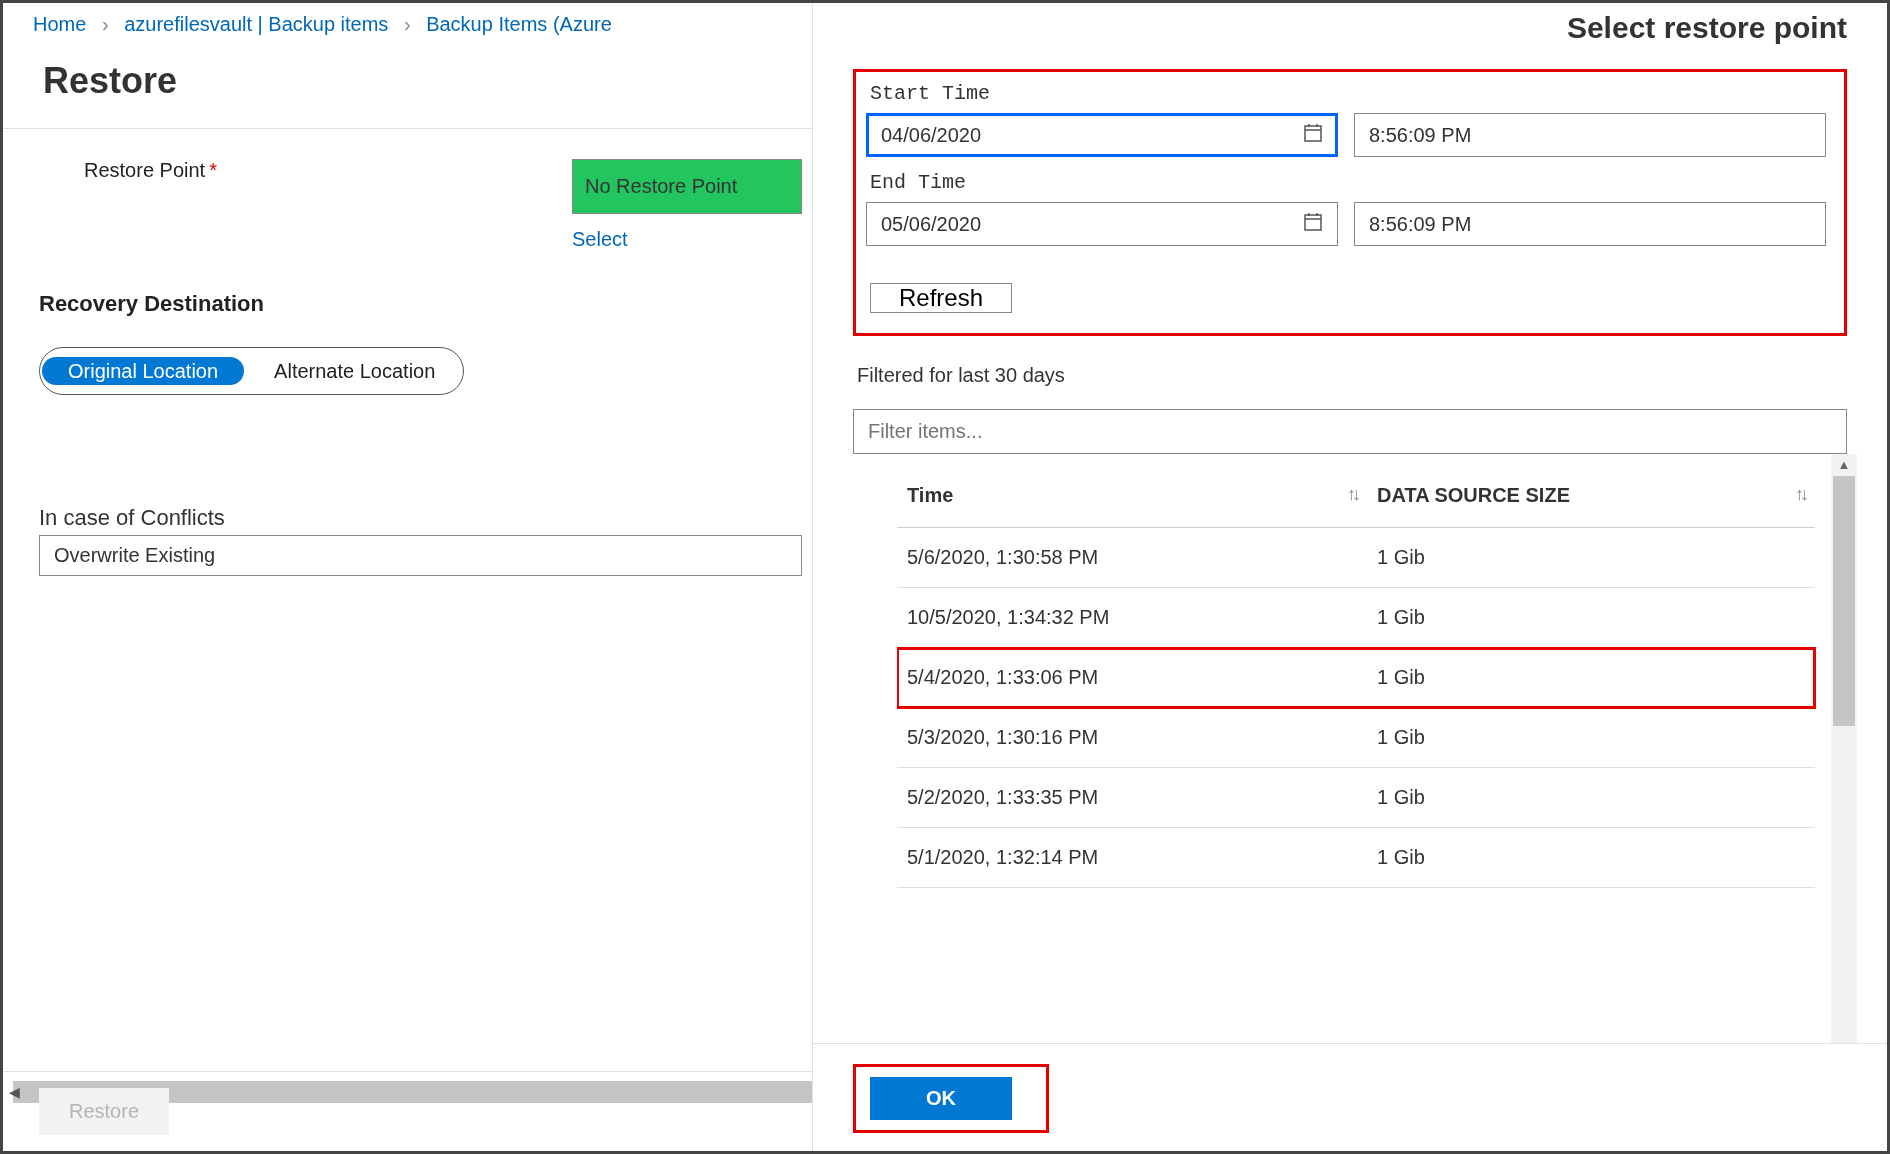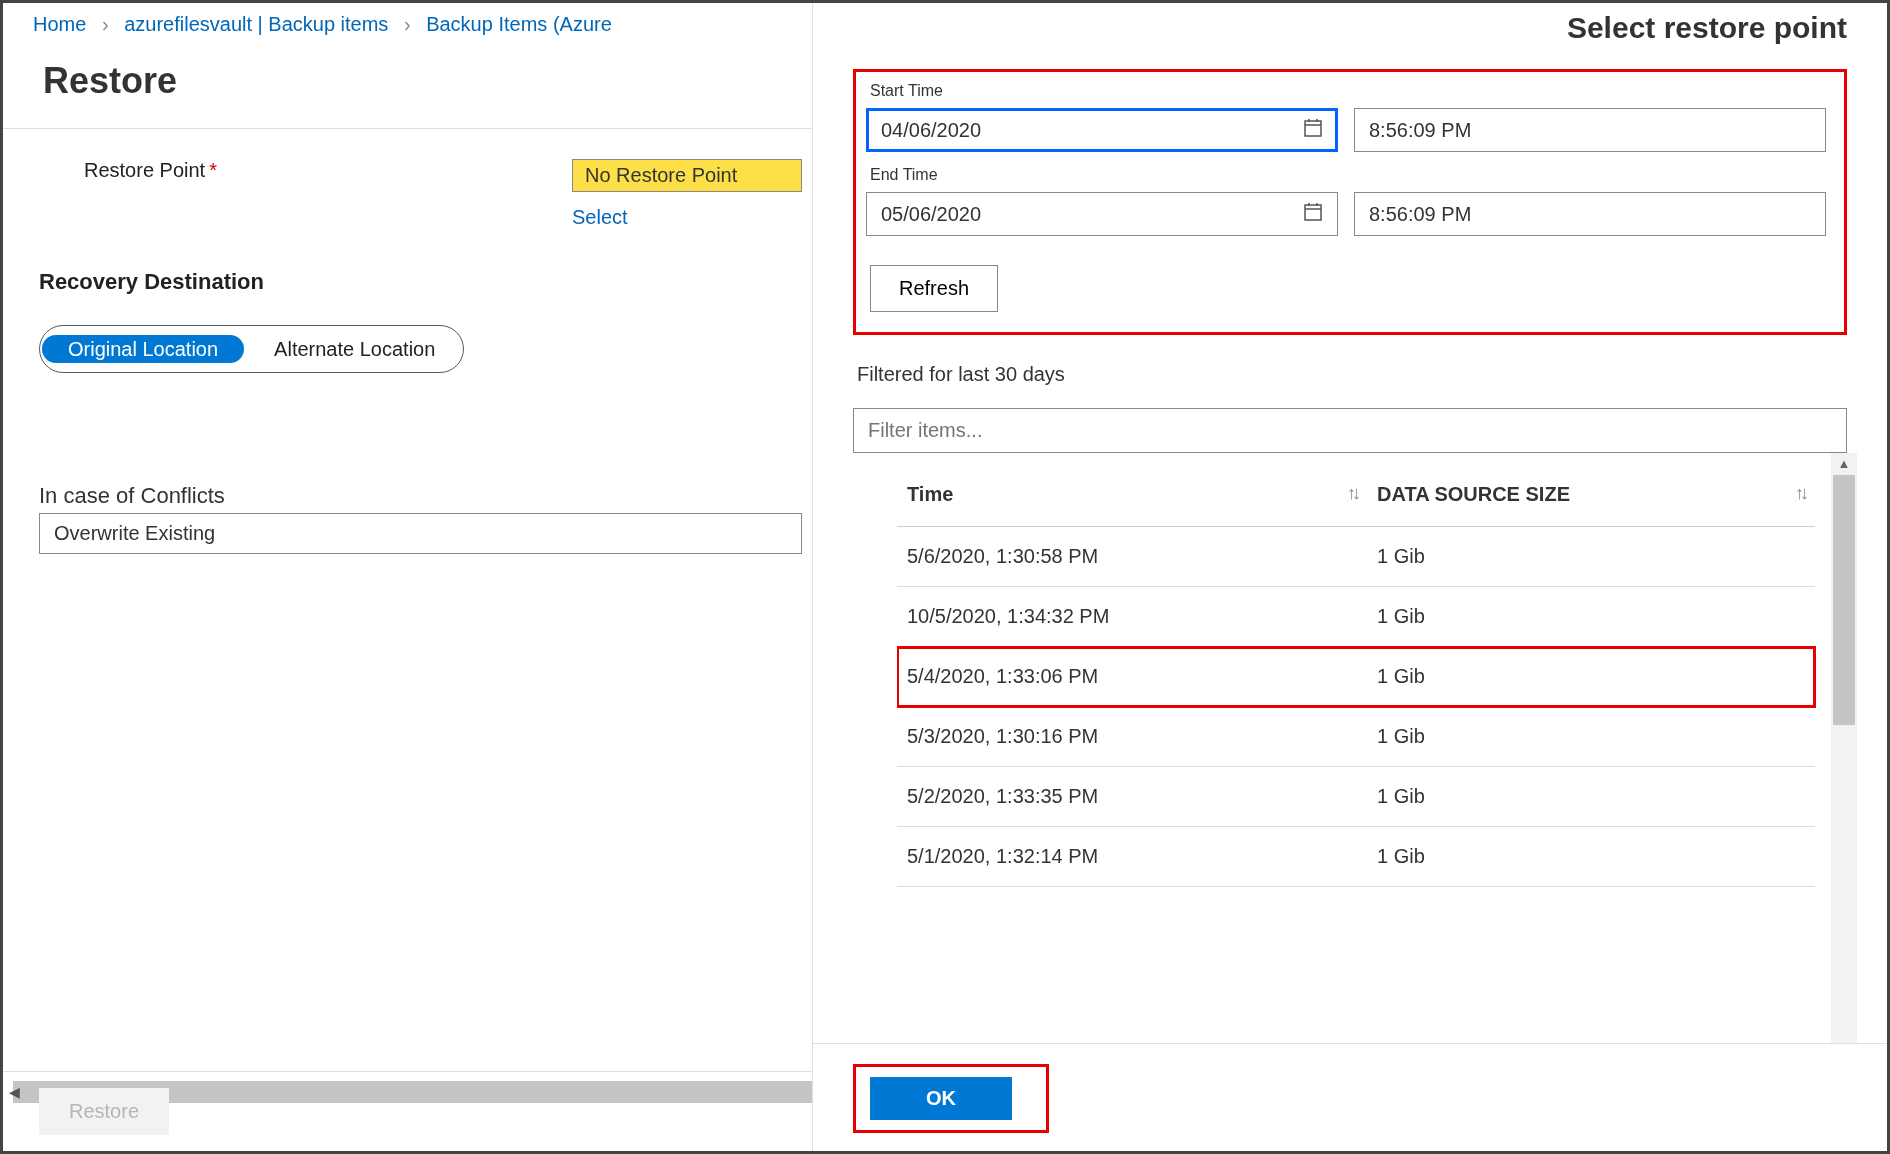--- a/index.html
+++ b/index.html
@@ -38,22 +38,22 @@
     padding: 14px 40px 26px 40px;
     border-bottom: 1px solid #e0e0e0;
   }
   .form-body { padding: 30px 10px 0 36px; flex: 1; }
   .form-row { display: flex; align-items: flex-start; margin-bottom: 10px; margin-left: 45px; }
   .form-label-cell { width: 510px; font-size: 20px; color: #222; }
   .required { color: #d40000; margin-left: 4px; }
   .form-ctrl-cell { flex: 1; }
   .noselect-input {
     border: 1px solid #8a8886;
-    background: #fde047;
-    padding: 4px 12px;
+    background: #22c55e;
+    padding: 15px 12px;
     font-size: 20px;
     width: 230px;
     color: #333;
   }
   .select-link {
     display: inline-block;
     margin-top: 14px;
     color: #0067b8;
     font-size: 20px;
     cursor: pointer;
@@ -136,21 +136,21 @@
     font-size: 30px;
     font-weight: 600;
     padding: 8px 0 24px 0;
     text-align: right;
   }
   .highlight-box-1 {
     border: 3px solid #e60000;
     padding: 10px 18px 20px 10px;
     margin-bottom: 28px;
   }
-  .time-label { font-size: 16px; margin: 0 0 8px 4px; }
+  .time-label { font-size: 20px; margin: 0 0 8px 4px; font-family: Liberation Mono, monospace; }
   .time-row { display: flex; gap: 16px; margin-bottom: 14px; }
   .date-input {
     flex: 1;
     border: 1px solid #8a8886;
     padding: 8px 14px;
     font-size: 20px;
     display: flex;
     align-items: center;
     justify-content: space-between;
     height: 44px;
@@ -164,23 +164,23 @@
     font-size: 20px;
     height: 44px;
     background: #fff;
     display: flex;
     align-items: center;
   }
   .cal-icon { color: #555; }
   .refresh-btn {
     border: 1px solid #8a8886;
     background: #fff;
-    padding: 11px 28px;
-    font-size: 20px;
-    margin-top: 15px;
+    padding: 0 28px;
+    font-size: 24px;
+    margin-top: 23px;
     margin-left: 4px;
     cursor: pointer;
   }
   .filter-note { font-size: 20px; margin: 0 0 22px 4px; }
   .filter-input {
     border: 1px solid #8a8886;
     padding: 10px 14px;
     font-size: 20px;
     width: 100%;
     color: #888;

